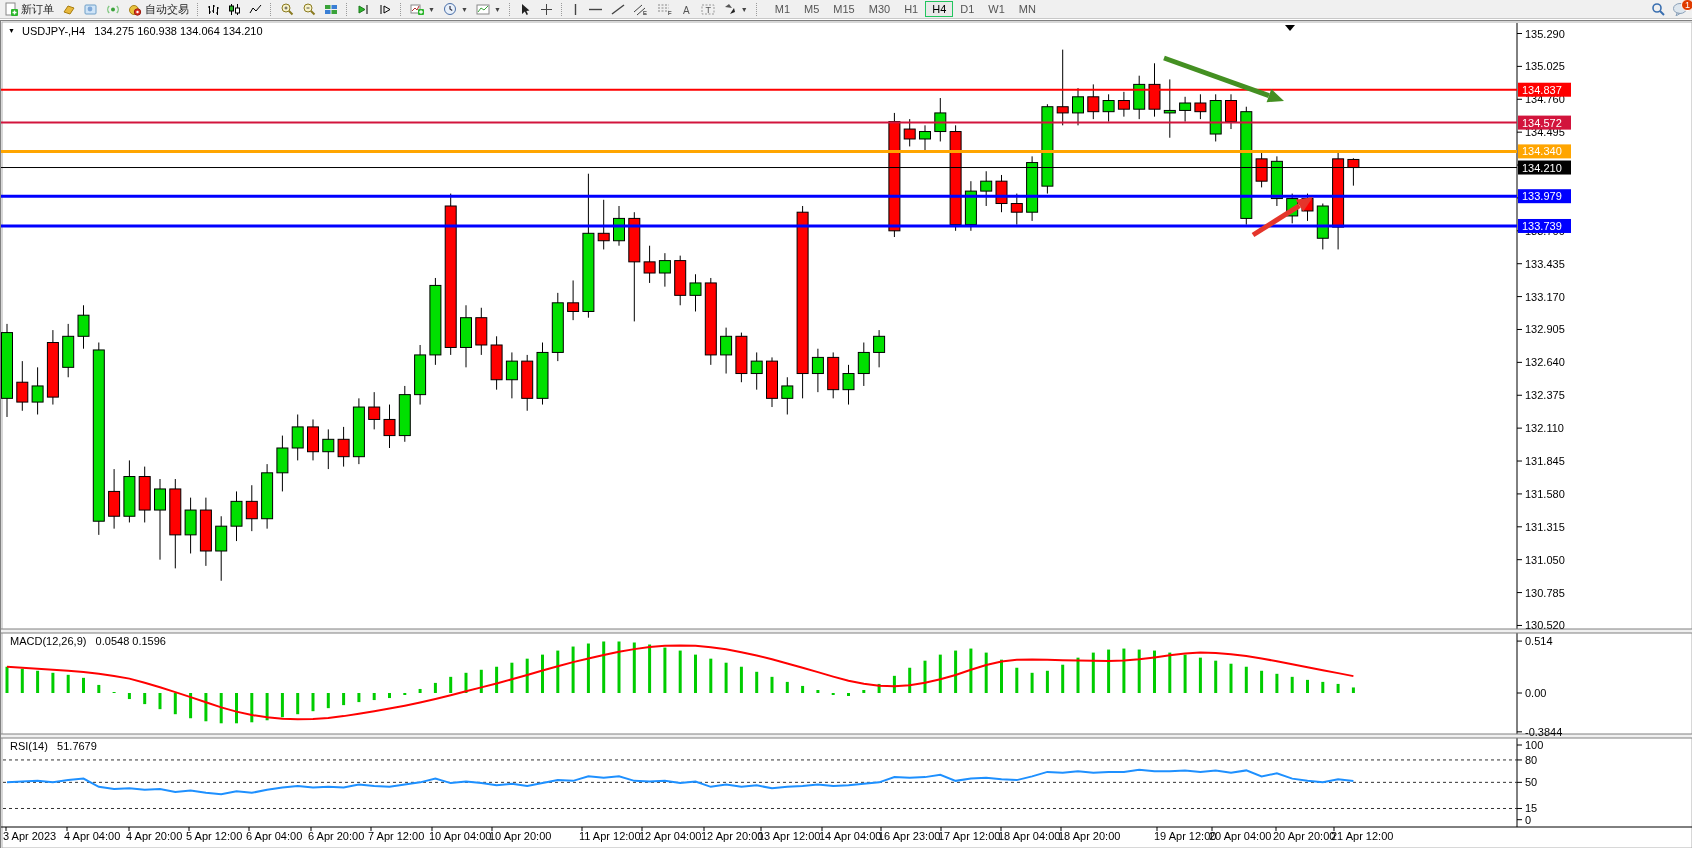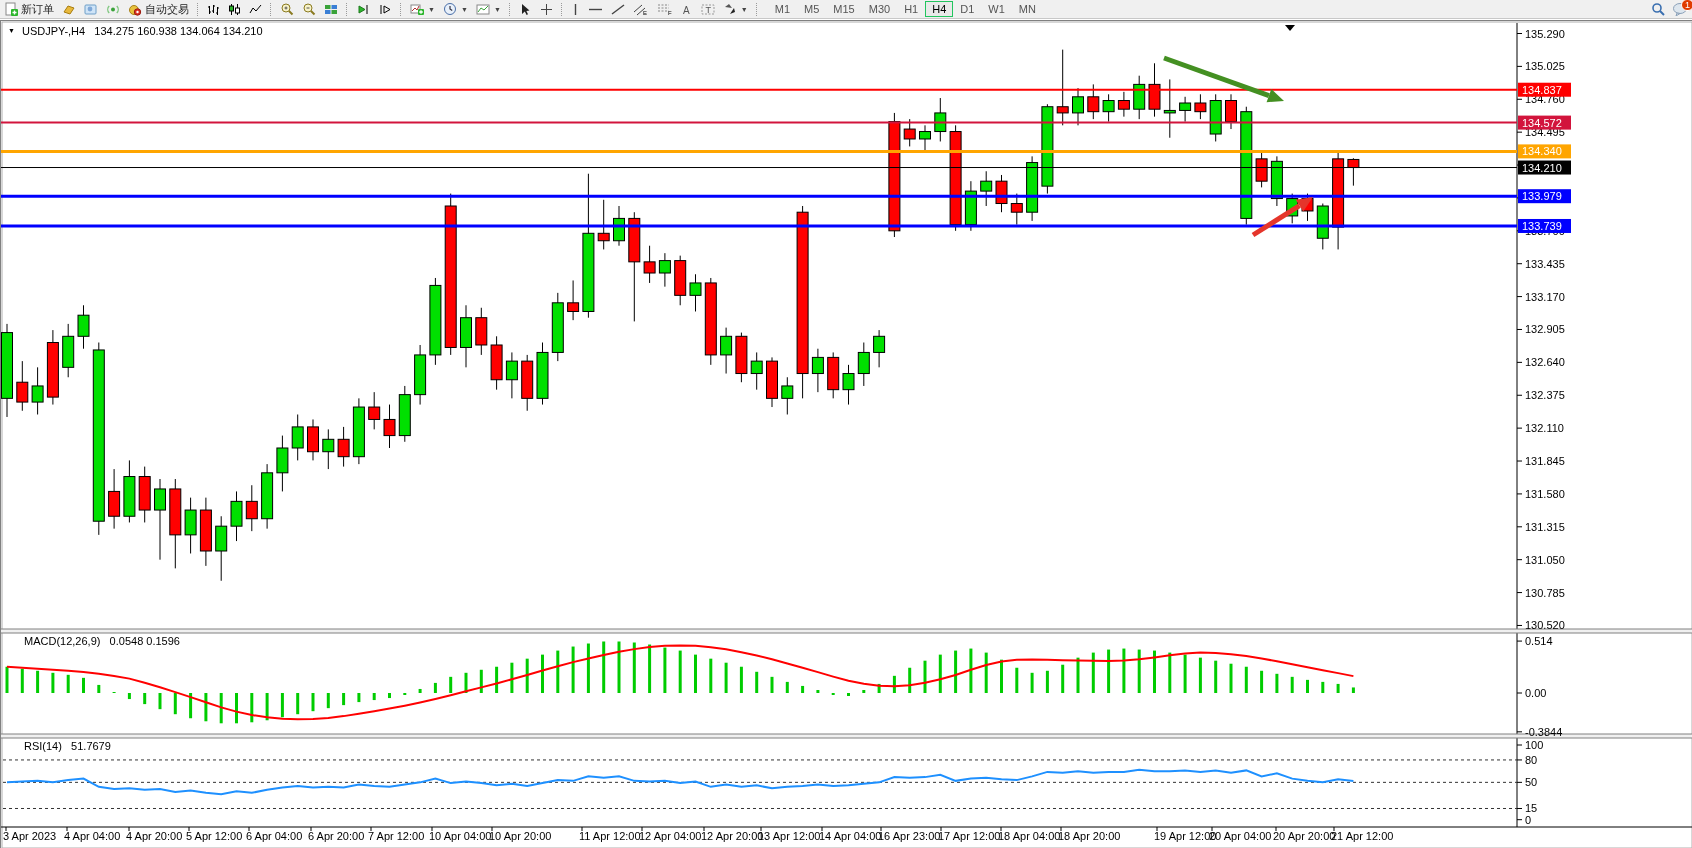--- a/index.html
+++ b/index.html
@@ -15,21 +15,21 @@
   .tf-btn{padding:1px 6px;color:#555;font-size:11px;border:1px solid transparent;}
   .tf-btn.active{background:#e9e9e9;border:1px solid #22c55e;color:#000;}
   #toolbar-right{position:absolute;right:4px;top:0;height:18px;display:flex;align-items:center;gap:6px;}
   .badge{position:absolute;top:-3px;right:-6px;background:#e03c00;color:#fff;border-radius:7px;
     font-size:9px;line-height:10px;padding:0 3px;border:1px solid #fff;}
   
   #chart-window{position:absolute;top:20px;left:0;width:1692px;height:828px;background:#fff;
     border-top:1px solid #808080;border-left:1px solid #808080;}
   #chart-title{position:absolute;top:4px;left:7px;font-size:11px;color:#000;z-index:5;}
   #chart-title .tri{font-size:7px;vertical-align:2px;margin-right:4px;}
-  .ind-label{position:absolute;left:23px;font-size:11px;color:#000;z-index:5;}
+  .ind-label{position:absolute;left:9px;font-size:11px;color:#000;z-index:5;}
   #macd-label{top:614px;}
   #rsi-label{top:719px;}
   #chart-svg{position:absolute;top:0;left:0;}
 </style>
 </head>
 <body>
 
 <div id="app">
 
   <div id="toolbar">

